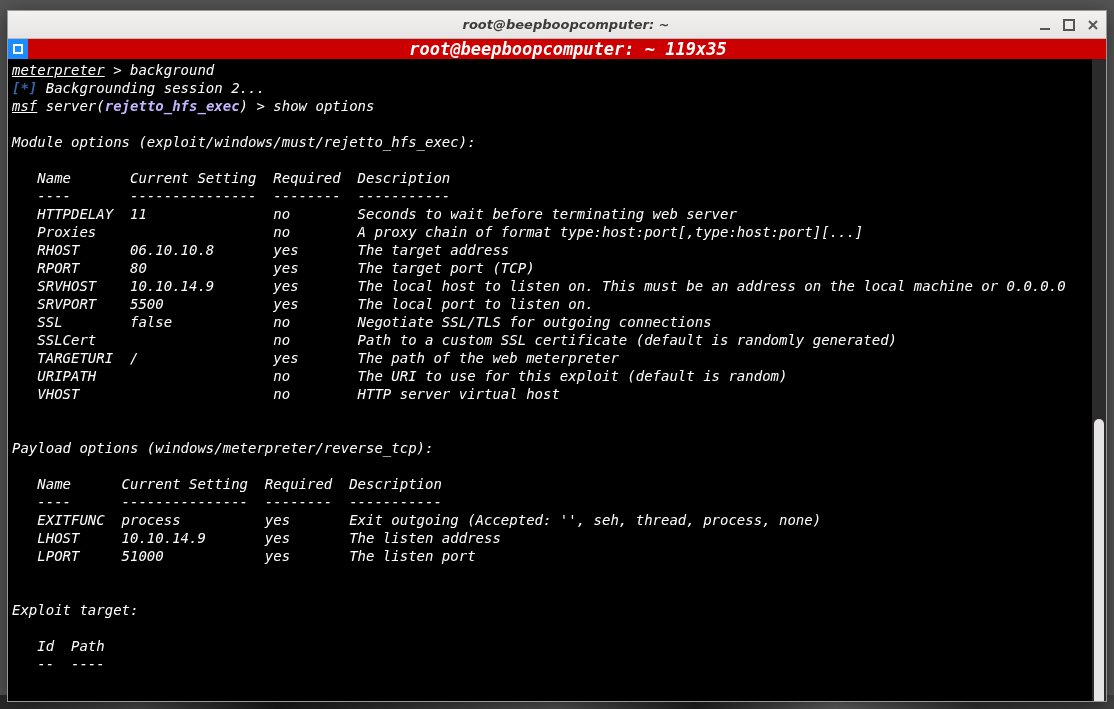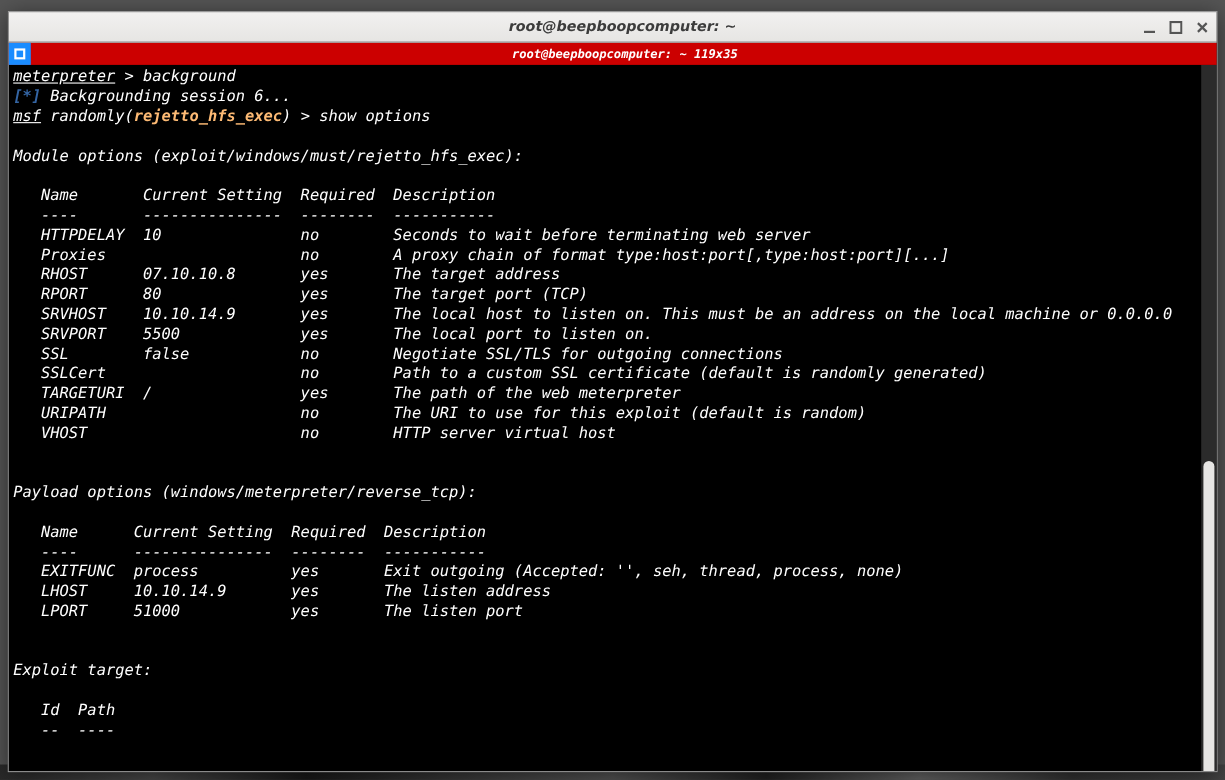--- a/index.html
+++ b/index.html
@@ -47,21 +47,21 @@
     color: #555;
     font-weight: bold;
   }
   .win-btn svg { width: 12px; height: 12px; }
   .tabbar {
     height: 20px;
     background: #cc0000;
     display: flex;
     align-items: center;
     color: #fff;
-    font-size: 11px;
+    font-size: 17px;
     font-weight: bold;
   }
   .tab-icon {
     width: 20px; height: 20px;
     background: #1a8cff;
     display: flex; align-items: center; justify-content: center;
     margin-right: 2px;
   }
   .tab-icon-inner {
     width: 10px; height: 10px;
@@ -92,21 +92,21 @@
   .scrollbar-thumb {
     position: absolute;
     left: 2px; right: 2px;
     top: 360px;
     height: 300px;
     background: #e6e5e3;
     border-radius: 5px;
   }
   .u { text-decoration: underline; }
   .blue { color: #3465a4; }
-  .red { color: #fdba74; }
+  .red { color: #c4b5fd; }
   .bold { font-weight: bold; }
   .desktop-bg {
     position: absolute;
     left: 0; right: 0; bottom: 0;
     height: 14px;
     background: linear-gradient(90deg, #2a2a2a, #4a4a4a, #1a1a1a, #3a3a3a, #555, #222, #666, #333, #444);
   }
 </style>
 </head>
 <body>
@@ -139,30 +139,30 @@
 
   <div class="tabbar">
     <div class="tab-icon">
       <div class="tab-icon-inner"></div>
     </div>
     <div class="tabbar-title">root@beepboopcomputer: ~ 119x35</div>
   </div>
 
   <div class="terminal-wrap">
     <div class="terminal"><span class="u">meterpreter</span><span> &gt; background</span>
-<span class="blue bold">[*]</span><span> Backgrounding session 6...</span>
-<span class="u">msf</span><span> randomly(</span><span class="red bold">rejetto_hfs_exec</span><span>) &gt; show options</span>
+<span class="blue bold">[*]</span><span> Backgrounding session 2...</span>
+<span class="u">msf</span><span> server(</span><span class="red bold">rejetto_hfs_exec</span><span>) &gt; show options</span>
 <span></span>
 <span>Module options (exploit/windows/must/rejetto_hfs_exec):</span>
 <span></span>
 <span>   Name       Current Setting  Required  Description</span>
 <span>   ----       ---------------  --------  -----------</span>
-<span>   HTTPDELAY  10               no        Seconds to wait before terminating web server</span>
+<span>   HTTPDELAY  11               no        Seconds to wait before terminating web server</span>
 <span>   Proxies                     no        A proxy chain of format type:host:port[,type:host:port][...]</span>
-<span>   RHOST      07.10.10.8       yes       The target address</span>
+<span>   RHOST      06.10.10.8       yes       The target address</span>
 <span>   RPORT      80               yes       The target port (TCP)</span>
 <span>   SRVHOST    10.10.14.9       yes       The local host to listen on. This must be an address on the local machine or 0.0.0.0</span>
 <span>   SRVPORT    5500             yes       The local port to listen on.</span>
 <span>   SSL        false            no        Negotiate SSL/TLS for outgoing connections</span>
 <span>   SSLCert                     no        Path to a custom SSL certificate (default is randomly generated)</span>
 <span>   TARGETURI  /                yes       The path of the web meterpreter</span>
 <span>   URIPATH                     no        The URI to use for this exploit (default is random)</span>
 <span>   VHOST                       no        HTTP server virtual host</span>
 <span></span>
 <span></span>

